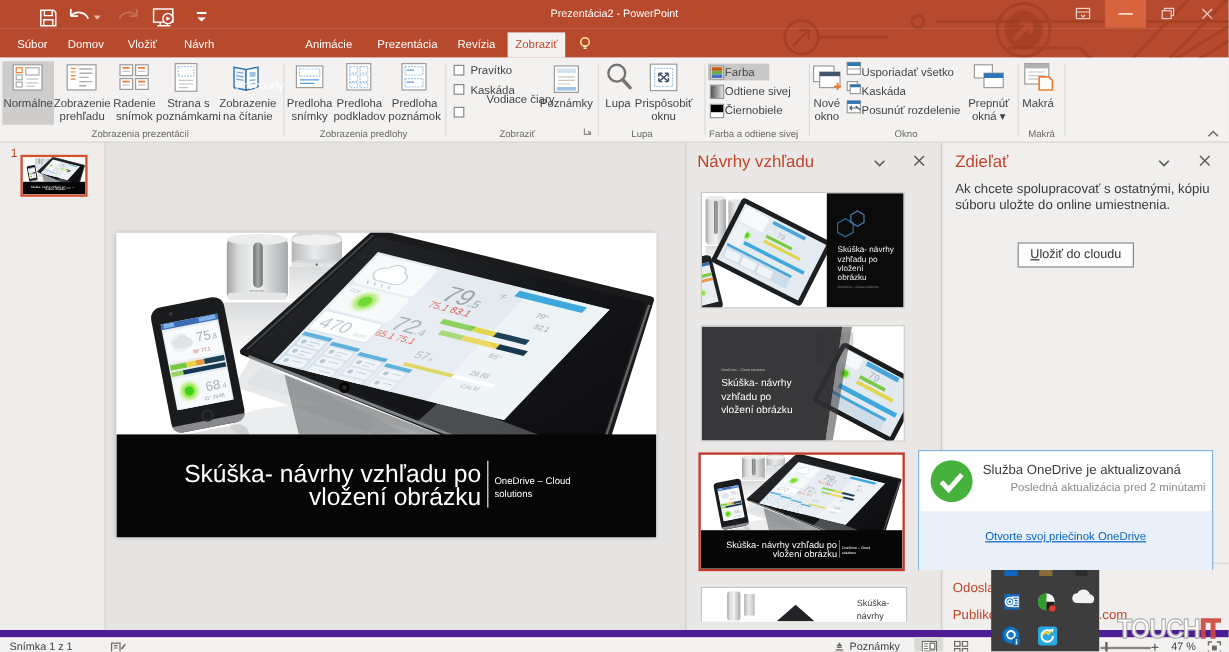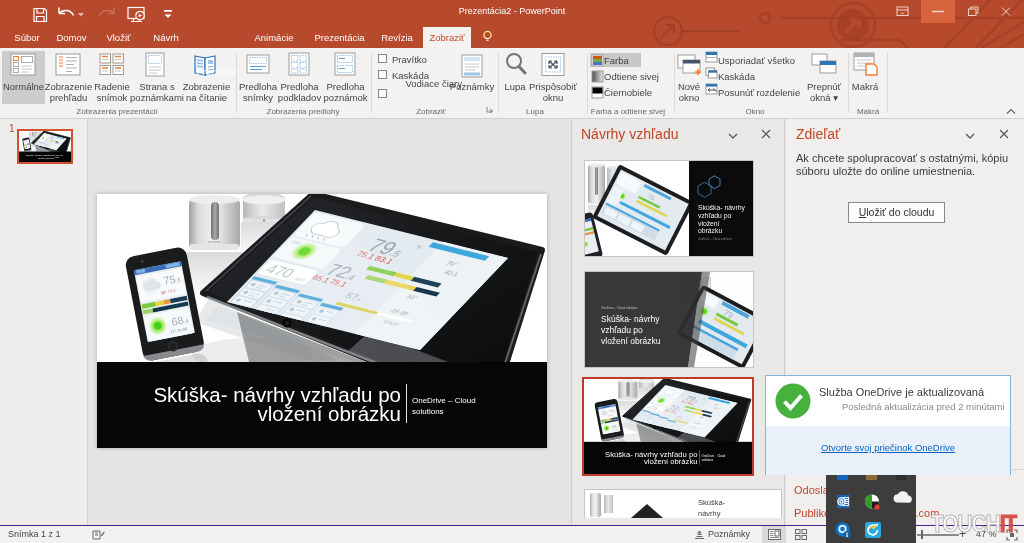--- a/index.html
+++ b/index.html
@@ -13,21 +13,21 @@
   .tab.sel { background:#f3f2f1; color:#c04a2c; }
   #ribbon { left:0; top:48px; width:1024px; height:71px; background:#f3f2f1; border-bottom:1px solid #d2d0ce; }
   .gsep { position:absolute; top:5px; height:60px; width:1px; background:#dcdad8; }
   .glabel { position:absolute; top:59px; font-size:8px; color:#6a6865; width:120px; text-align:center; }
   .blabel { position:absolute; font-size:9.5px; color:#444; text-align:center; line-height:11px; }
   
   #leftpanel { left:0; top:119px; width:88px; height:406px; background:#eeedec; border-right:1px solid #d4d2d0; }
   #slidearea { left:89px; top:119px; width:482px; height:406px; background:#e6e4e2; }
   #designpanel { left:571px; top:119px; width:214px; height:406px; background:#eae8e6; border-left:1px solid #cfcdcb; border-right:1px solid #cfcdcb; }
   #sharepanel { left:786px; top:119px; width:254px; height:406px; background:#f0efee; }
-  #statusbar { left:0; top:525px; width:1024px; height:18px; background:#f3f2f1; border-top:1px solid #4c1d95; font-size:9.5px; color:#444; }
+  #statusbar { left:0; top:525px; width:1024px; height:18px; background:#f3f2f1; border-top:6px solid #4c1d95; font-size:9.5px; color:#444; }
   
   #notif { left:765px; top:375px; width:246px; height:100px; background:#fff; border:1px solid #82b6e0; z-index:30; }
   #notif .bottom { position:absolute; left:0; top:50px; width:100%; height:49px; background:#eaf0fa; }
   #tray { left:826px; top:474px; width:90px; height:69px; background:#3e3d3d; z-index:20; }
   #touchit { left:931px; top:511px; z-index:25; font-weight:bold; font-size:23px; letter-spacing:-1px; color:#fff; -webkit-text-stroke:1.1px #b2b2b0; opacity:.92; transform:scaleX(0.9); transform-origin:left top; }
   #touchit .it { color:#cf4940; -webkit-text-stroke:1.2px #cf4940; }
 </style>
 </head>
 <body>
 <div id="app">
@@ -612,21 +612,21 @@
         </g>
       </svg>
     </div>
 
     <div style="position:absolute;left:10px;top:258px;width:172px;height:99px;background:#fff;border:2px solid #c0392b;">
       <svg width="168" height="95" viewBox="0 0 450 254" preserveAspectRatio="none">
           <use href="#slideg"></use>
         </svg>
     </div>
 
-    <div style="position:absolute;left:12px;top:370px;width:198px;height:29px;background:#fff;border:1px solid #c8c6c4;border-bottom:none;overflow:hidden;">
+    <div style="position:absolute;left:12px;top:370px;width:172px;height:29px;background:#fff;border:1px solid #c8c6c4;border-bottom:none;overflow:hidden;padding-left:16px;">
       <svg width="168" height="28" viewBox="0 0 168 28">
         <rect width="168" height="28" fill="#fff"></rect>
         <rect x="5" y="3" width="11" height="24" rx="2" fill="url(#cyl)"></rect>
         <rect x="19" y="5" width="9" height="18" fill="url(#cyl2g)"></rect>
         <polygon points="46,28 62,14 78,28" fill="#222326"></polygon>
         <g font-family="Liberation Sans" fill="#3a3a3a">
           <text x="113" y="15" font-size="7.5">Skúška-</text>
           <text x="113" y="26" font-size="7.5">návrhy</text>
         </g>
       </svg>

